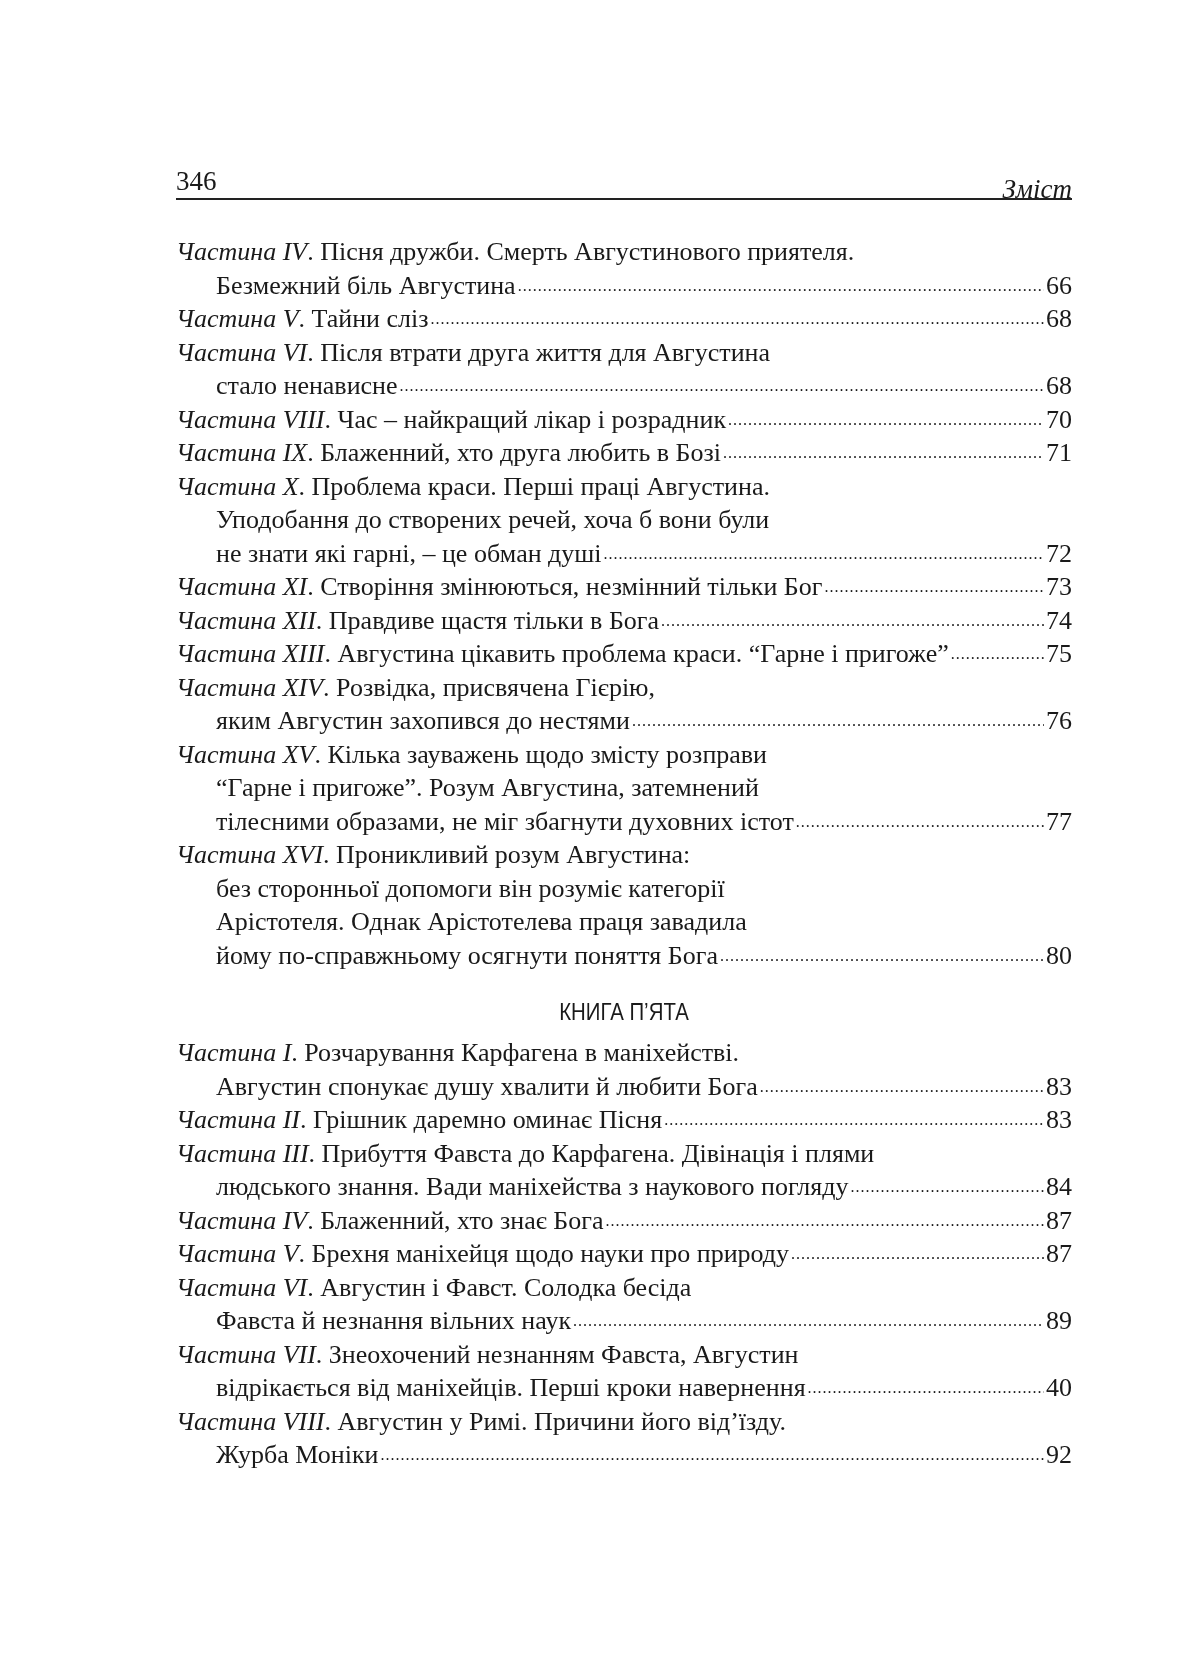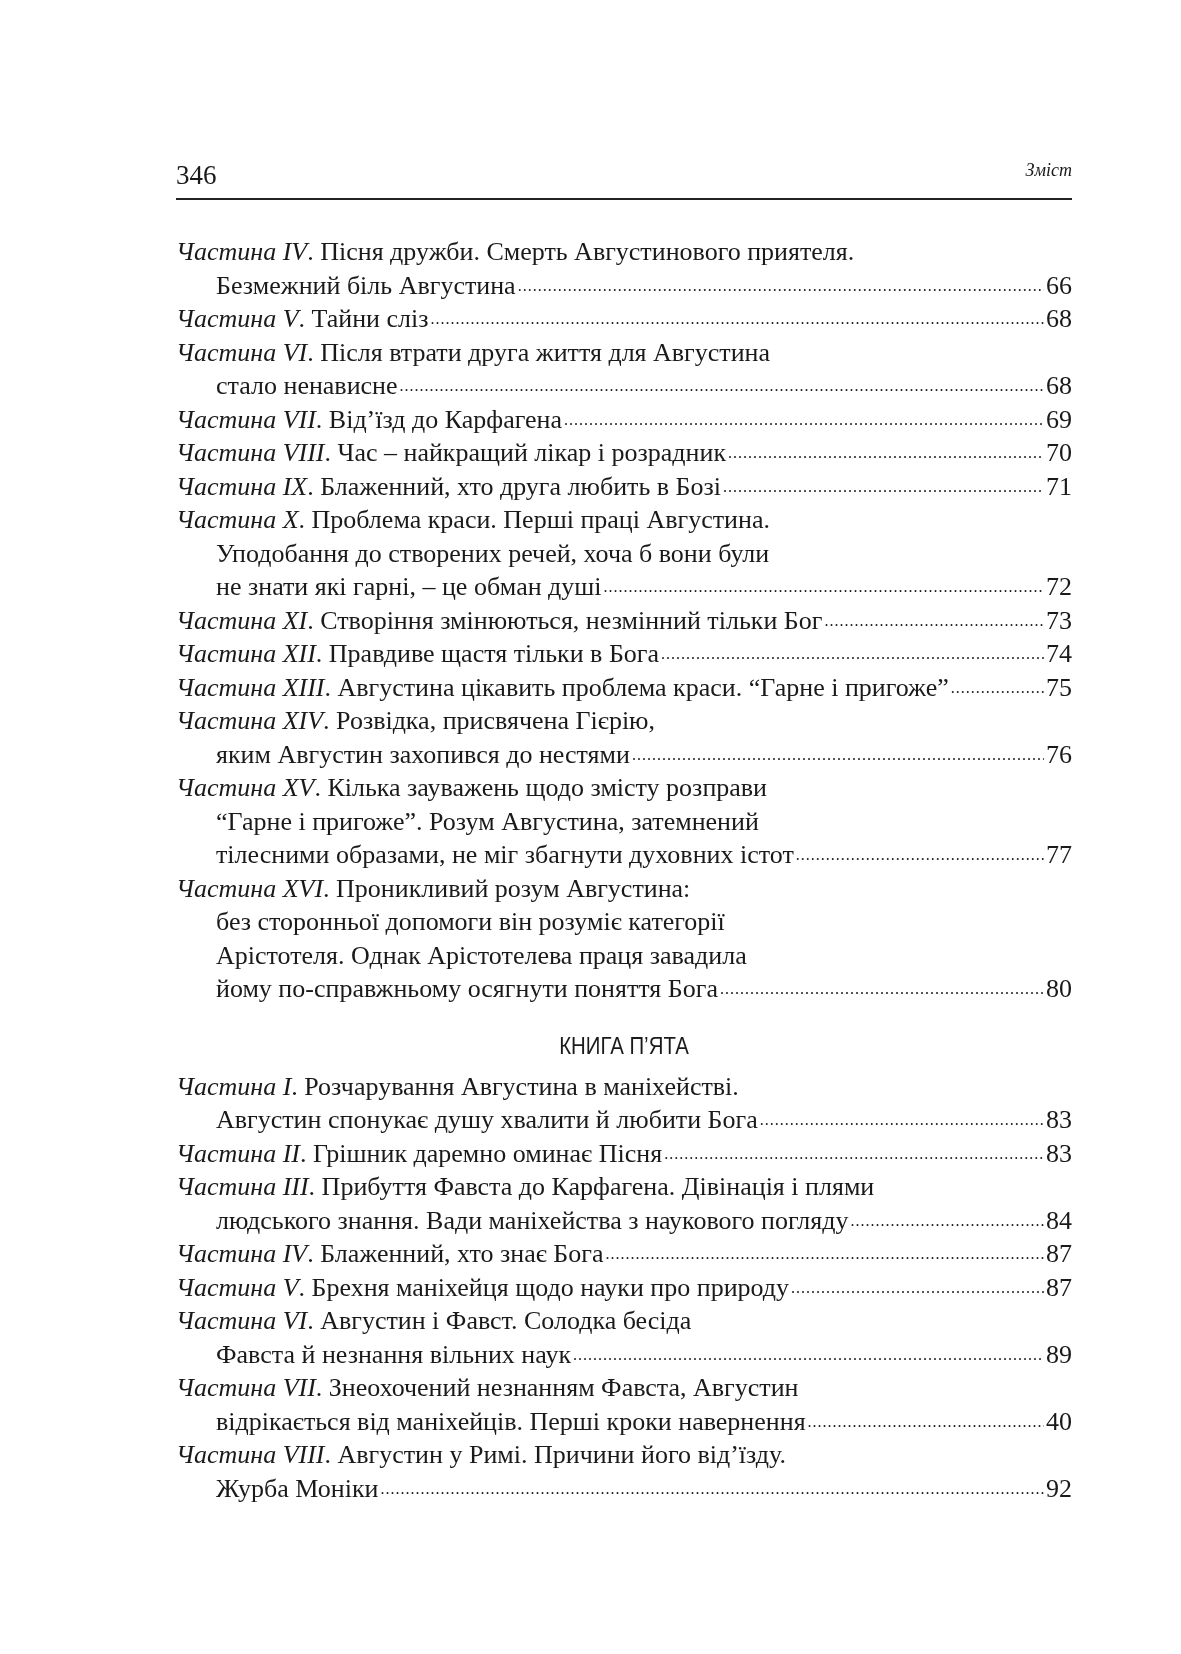--- a/index.html
+++ b/index.html
@@ -1,19 +1,19 @@
 <!DOCTYPE html>
 <html><head>
 <meta charset="utf-8">
 <style>
   html, body { margin: 0; padding: 0; background: #fff; }
   body { width: 1181px; height: 1654px; position: relative; font-family: "Liberation Serif", "DejaVu Serif", serif; color: #1a1a1a; }
   .header { position: absolute; left: 176px; top: 158px; width: 896px; height: 40px; border-bottom: 2px solid #222; }
-  .page-num { position: absolute; left: 0; top: 2px; font-size: 27px; }
-  .running-title { position: absolute; right: 0; top: 2px; font-size: 18px; font-style: italic; }
+  .page-num { position: absolute; left: 0; top: 8px; font-size: 27px; }
+  .running-title { position: absolute; right: 0; top: 16px; font-size: 27px; font-style: italic; }
   .toc { position: absolute; left: 176px; top: 235px; width: 896px; }
   .entry { font-size: 26px; line-height: 33.5px; }
   .line { display: flex; align-items: center; white-space: nowrap; }
   .indent { padding-left: 40px; }
   .lbl { font-style: italic; }
   .dots { flex: 1; overflow: hidden; margin: 0 2px; letter-spacing: 1px; font-size: 16px; }
   .dots::before { content: "..................................................................................................................................................................................................................................................."; }
   .pg { text-align: right; }
   .section-title { text-align: center; font-family: "Liberation Sans", "DejaVu Sans", sans-serif; font-size: 24px; margin: 26px 0 10px 0; letter-spacing: 0; transform: scaleX(0.85); }
 </style>
@@ -48,27 +48,20 @@
         <span><span class="lbl">Частина VI</span>. <span>Після втрати друга життя для Августина</span></span>
       </div>
       <div class="line indent">
         <span><span>стало ненависне</span></span>
         <span class="dots"></span>
         <span class="pg">68</span>
       </div>
     </div>
     <div class="entry">
       <div class="line">
-        <span><span class="lbl">Частина VII</span>. <span>Від’їзд до Карфагена</span></span>
-        <span class="dots"></span>
-        <span class="pg">69</span>
-      </div>
-    </div>
-    <div class="entry">
-      <div class="line">
         <span><span class="lbl">Частина VIII</span>. <span>Час – найкращий лікар і розрадник</span></span>
         <span class="dots"></span>
         <span class="pg">70</span>
       </div>
     </div>
     <div class="entry">
       <div class="line">
         <span><span class="lbl">Частина IX</span>. <span>Блаженний, хто друга любить в Бозі</span></span>
         <span class="dots"></span>
         <span class="pg">71</span>
@@ -143,21 +136,21 @@
       </div>
       <div class="line indent">
         <span><span>йому по-справжньому осягнути поняття Бога</span></span>
         <span class="dots"></span>
         <span class="pg">80</span>
       </div>
     </div>
     <div class="section-title">КНИГА П’ЯТА</div>
     <div class="entry">
       <div class="line">
-        <span><span class="lbl">Частина I</span>. <span>Розчарування Августина в маніхействі.</span></span>
+        <span><span class="lbl">Частина I</span>. <span>Розчарування Карфагена в маніхействі.</span></span>
       </div>
       <div class="line indent">
         <span><span>Августин спонукає душу хвалити й любити Бога</span></span>
         <span class="dots"></span>
         <span class="pg">83</span>
       </div>
     </div>
     <div class="entry">
       <div class="line">
         <span><span class="lbl">Частина II</span>. <span>Грішник даремно оминає Пісня</span></span>

